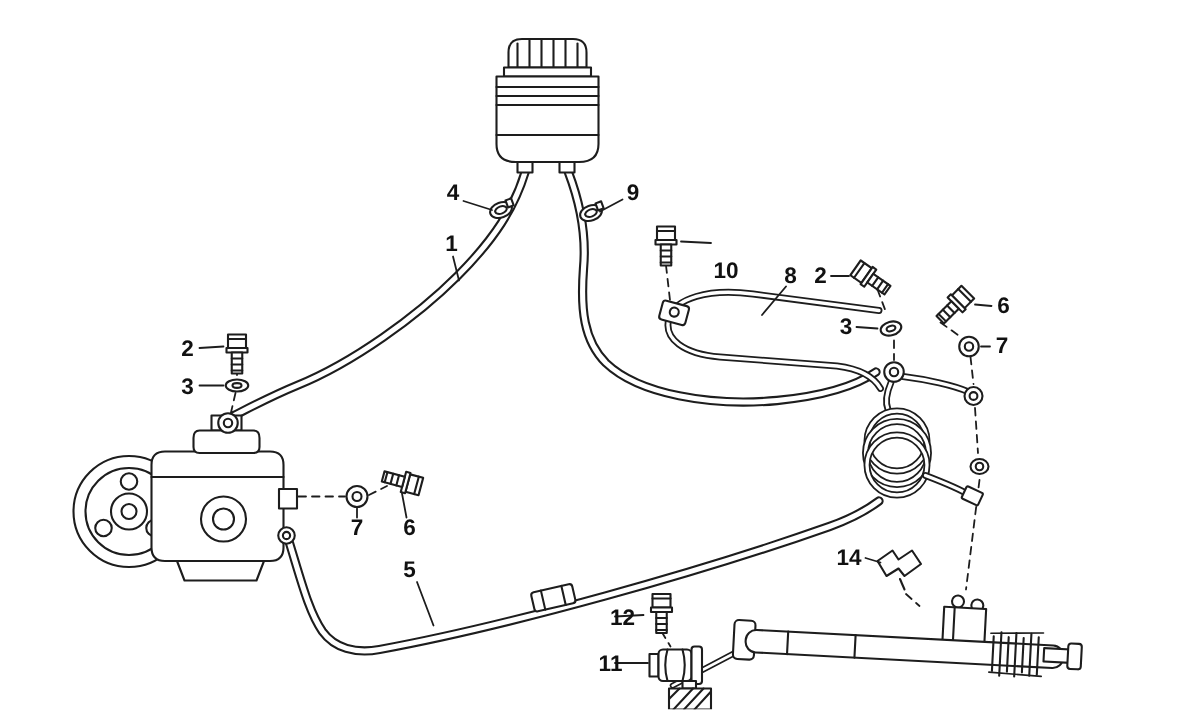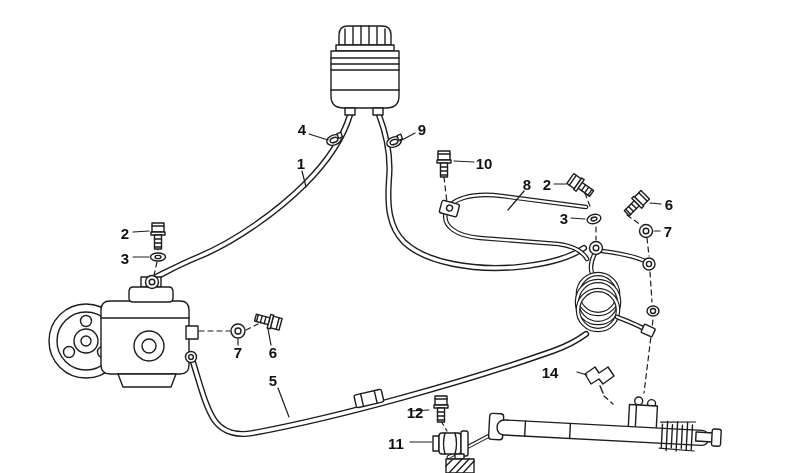--- a/index.html
+++ b/index.html
@@ -262,28 +262,28 @@
     <line class="lead" x1="278" y1="388" x2="289" y2="417"></line>
     <line class="lead" x1="577" y1="372" x2="587" y2="375"></line>
     <line class="lead" x1="410" y1="411" x2="429" y2="410"></line>
     <line class="lead" x1="410" y1="442" x2="432" y2="442"></line>
   </g>
 </svg>
 
   <div class="callout" style="left:302px;top:129px">4</div>
   <div class="callout" style="left:422px;top:129px">9</div>
   <div class="callout" style="left:301px;top:163px">1</div>
-  <div class="callout" style="left:484px;top:163px">10</div>
+  <div class="callout" style="left:484px;top:181px">10</div>
   <div class="callout" style="left:527px;top:184px">8</div>
   <div class="callout" style="left:547px;top:184px">2</div>
   <div class="callout" style="left:669px;top:204px">6</div>
   <div class="callout" style="left:564px;top:218px">3</div>
   <div class="callout" style="left:668px;top:231px">7</div>
   <div class="callout" style="left:125px;top:233px">2</div>
   <div class="callout" style="left:125px;top:258px">3</div>
   <div class="callout" style="left:238px;top:352px">7</div>
   <div class="callout" style="left:273px;top:352px">6</div>
   <div class="callout" style="left:273px;top:380px">5</div>
-  <div class="callout" style="left:550px;top:372px">14</div>
+  <div class="callout" style="left:566px;top:372px">14</div>
   <div class="callout" style="left:415px;top:412px">12</div>
-  <div class="callout" style="left:396px;top:443px">11</div>
+  <div class="callout" style="left:407px;top:443px">11</div>
 
 </div>
 
 </body></html>

